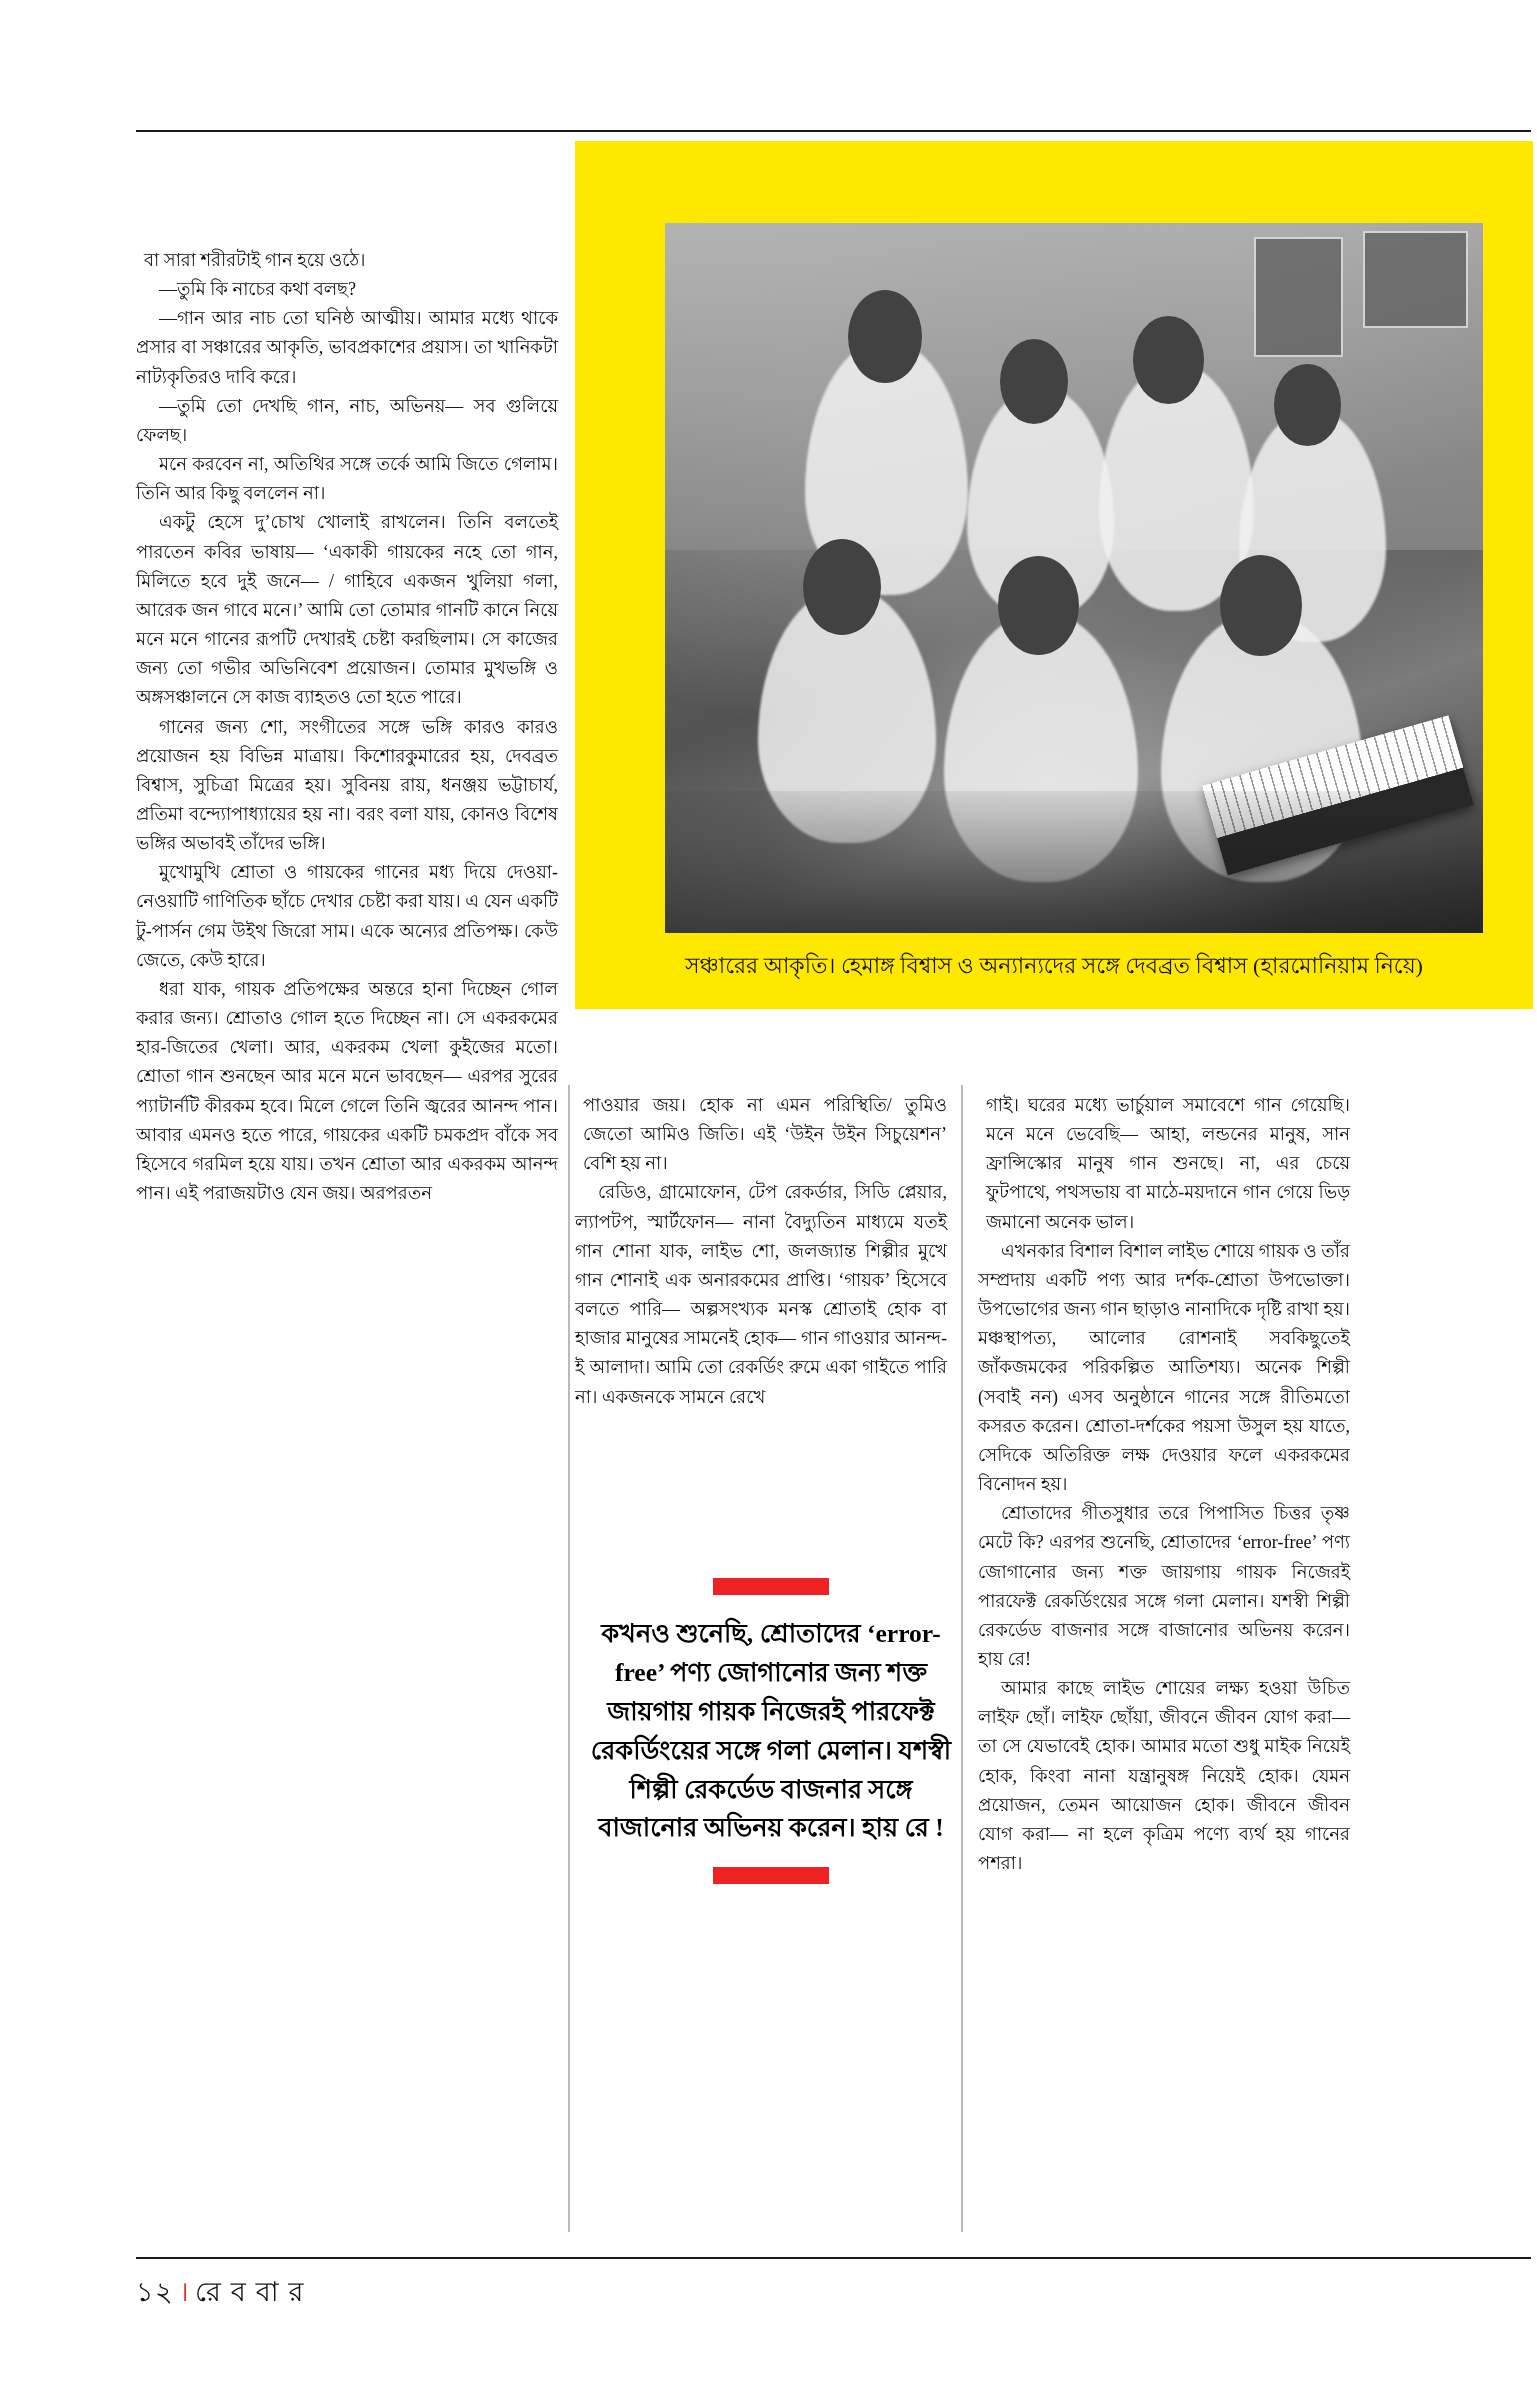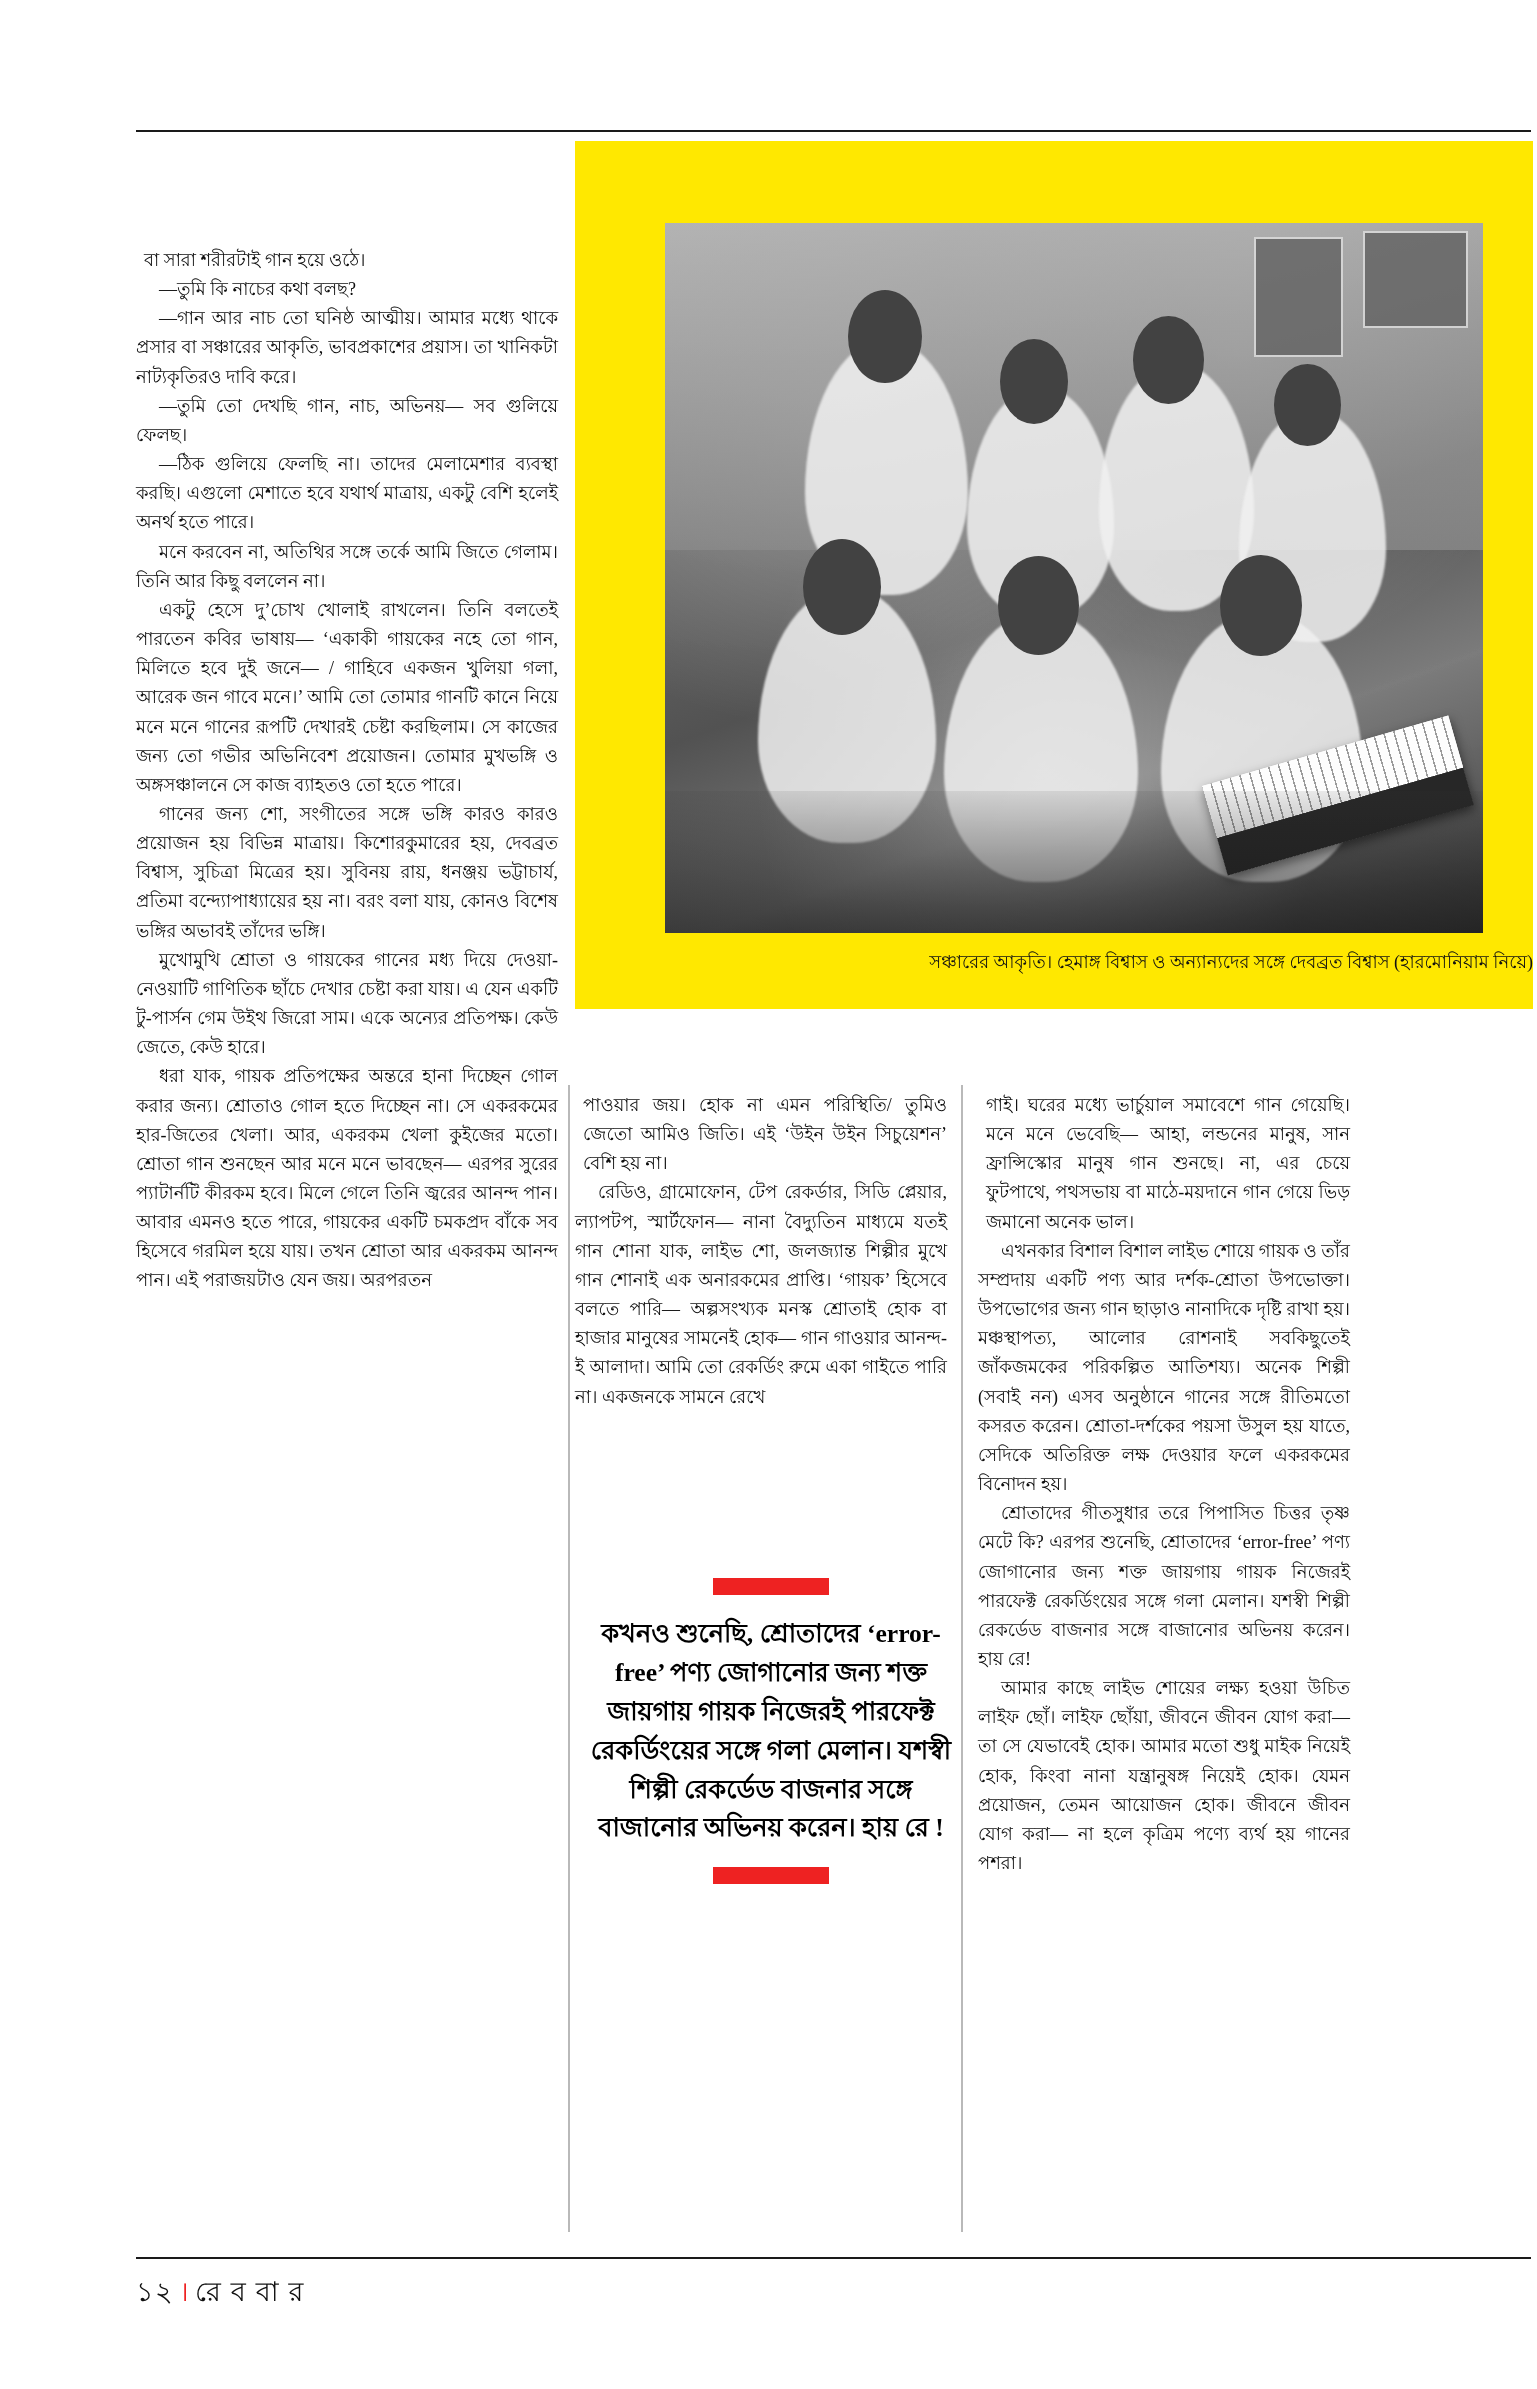--- a/index.html
+++ b/index.html
@@ -108,22 +108,22 @@
     left: 0; bottom: 0; width: 100%; height: 20%;
     background: linear-gradient(180deg, rgba(60,58,54,.1), rgba(30,29,27,.65));
   }
 
   
   .photo-caption {
     position: absolute;
     left: 575px;
     top: 949px;
     width: 958px;
-    text-align: right;
-    font-size: 18px;
+    text-align: center;
+    font-size: 22px;
     line-height: 1.5;
     color: #111;
   }
 
   
   .col {
     position: absolute;
     font-size: 18px;
     line-height: 1.62;
     text-align: justify;
@@ -232,21 +232,20 @@
   <div class="photo-caption">সঞ্চারের আকৃতি। হেমাঙ্গ বিশ্বাস ও অন্যান্যদের সঙ্গে দেবব্রত বিশ্বাস (হারমোনিয়াম নিয়ে)</div>
 
   <div class="vrule" id="vrule1"></div>
   <div class="vrule" id="vrule2"></div>
 
   <div class="col" id="col1">
     <p class="noindent">বা সারা শরীরটাই গান হয়ে ওঠে।</p>
     <p>—তুমি কি নাচের কথা বলছ?</p>
     <p>—গান আর নাচ তো ঘনিষ্ঠ আত্মীয়। আমার মধ্যে থাকে প্রসার বা সঞ্চারের আকৃতি, ভাবপ্রকাশের প্রয়াস। তা খানিকটা নাট্যকৃতিরও দাবি করে।</p>
     <p>—তুমি তো দেখছি গান, নাচ, অভিনয়— সব গুলিয়ে ফেলছ।</p>
-    <p>—ঠিক গুলিয়ে ফেলছি না। তাদের মেলামেশার ব্যবস্থা করছি। এগুলো মেশাতে হবে যথার্থ মাত্রায়, একটু বেশি হলেই অনর্থ হতে পারে।</p>
     <p>মনে করবেন না, অতিথির সঙ্গে তর্কে আমি জিতে গেলাম। তিনি আর কিছু বললেন না।</p>
     <p>একটু হেসে দু’চোখ খোলাই রাখলেন। তিনি বলতেই পারতেন কবির ভাষায়— ‘একাকী গায়কের নহে তো গান, মিলিতে হবে দুই জনে— / গাহিবে একজন খুলিয়া গলা, আরেক জন গাবে মনে।’ আমি তো তোমার গানটি কানে নিয়ে মনে মনে গানের রূপটি দেখারই চেষ্টা করছিলাম। সে কাজের জন্য তো গভীর অভিনিবেশ প্রয়োজন। তোমার মুখভঙ্গি ও অঙ্গসঞ্চালনে সে কাজ ব্যাহতও তো হতে পারে।</p>
     <p>গানের জন্য শো, সংগীতের সঙ্গে ভঙ্গি কারও কারও প্রয়োজন হয় বিভিন্ন মাত্রায়। কিশোরকুমারের হয়, দেবব্রত বিশ্বাস, সুচিত্রা মিত্রের হয়। সুবিনয় রায়, ধনঞ্জয় ভট্টাচার্য, প্রতিমা বন্দ্যোপাধ্যায়ের হয় না। বরং বলা যায়, কোনও বিশেষ ভঙ্গির অভাবই তাঁদের ভঙ্গি।</p>
     <p>মুখোমুখি শ্রোতা ও গায়কের গানের মধ্য দিয়ে দেওয়া-নেওয়াটি গাণিতিক ছাঁচে দেখার চেষ্টা করা যায়। এ যেন একটি টু-পার্সন গেম উইথ জিরো সাম। একে অন্যের প্রতিপক্ষ। কেউ জেতে, কেউ হারে।</p>
     <p>ধরা যাক, গায়ক প্রতিপক্ষের অন্তরে হানা দিচ্ছেন গোল করার জন্য। শ্রোতাও গোল হতে দিচ্ছেন না। সে একরকমের হার-জিতের খেলা। আর, একরকম খেলা কুইজের মতো। শ্রোতা গান শুনছেন আর মনে মনে ভাবছেন— এরপর সুরের প্যাটার্নটি কীরকম হবে। মিলে গেলে তিনি জ্বরের আনন্দ পান। আবার এমনও হতে পারে, গায়কের একটি চমকপ্রদ বাঁকে সব হিসেবে গরমিল হয়ে যায়। তখন শ্রোতা আর একরকম আনন্দ পান। এই পরাজয়টাও যেন জয়। অরপরতন</p>
   </div>
 
   <div class="col" id="col2">
     <p class="noindent">পাওয়ার জয়। হোক না এমন পরিস্থিতি/ তুমিও জেতো আমিও জিতি। এই ‘উইন উইন সিচুয়েশন’ বেশি হয় না।</p>
     <p>রেডিও, গ্রামোফোন, টেপ রেকর্ডার, সিডি প্লেয়ার, ল্যাপটপ, স্মার্টফোন— নানা বৈদ্যুতিন মাধ্যমে যতই গান শোনা যাক, লাইভ শো, জলজ্যান্ত শিল্পীর মুখে গান শোনাই এক অনারকমের প্রাপ্তি। ‘গায়ক’ হিসেবে বলতে পারি— অল্পসংখ্যক মনস্ক শ্রোতাই হোক বা হাজার মানুষের সামনেই হোক— গান গাওয়ার আনন্দ-ই আলাদা। আমি তো রেকর্ডিং রুমে একা গাইতে পারি না। একজনকে সামনে রেখে</p>

